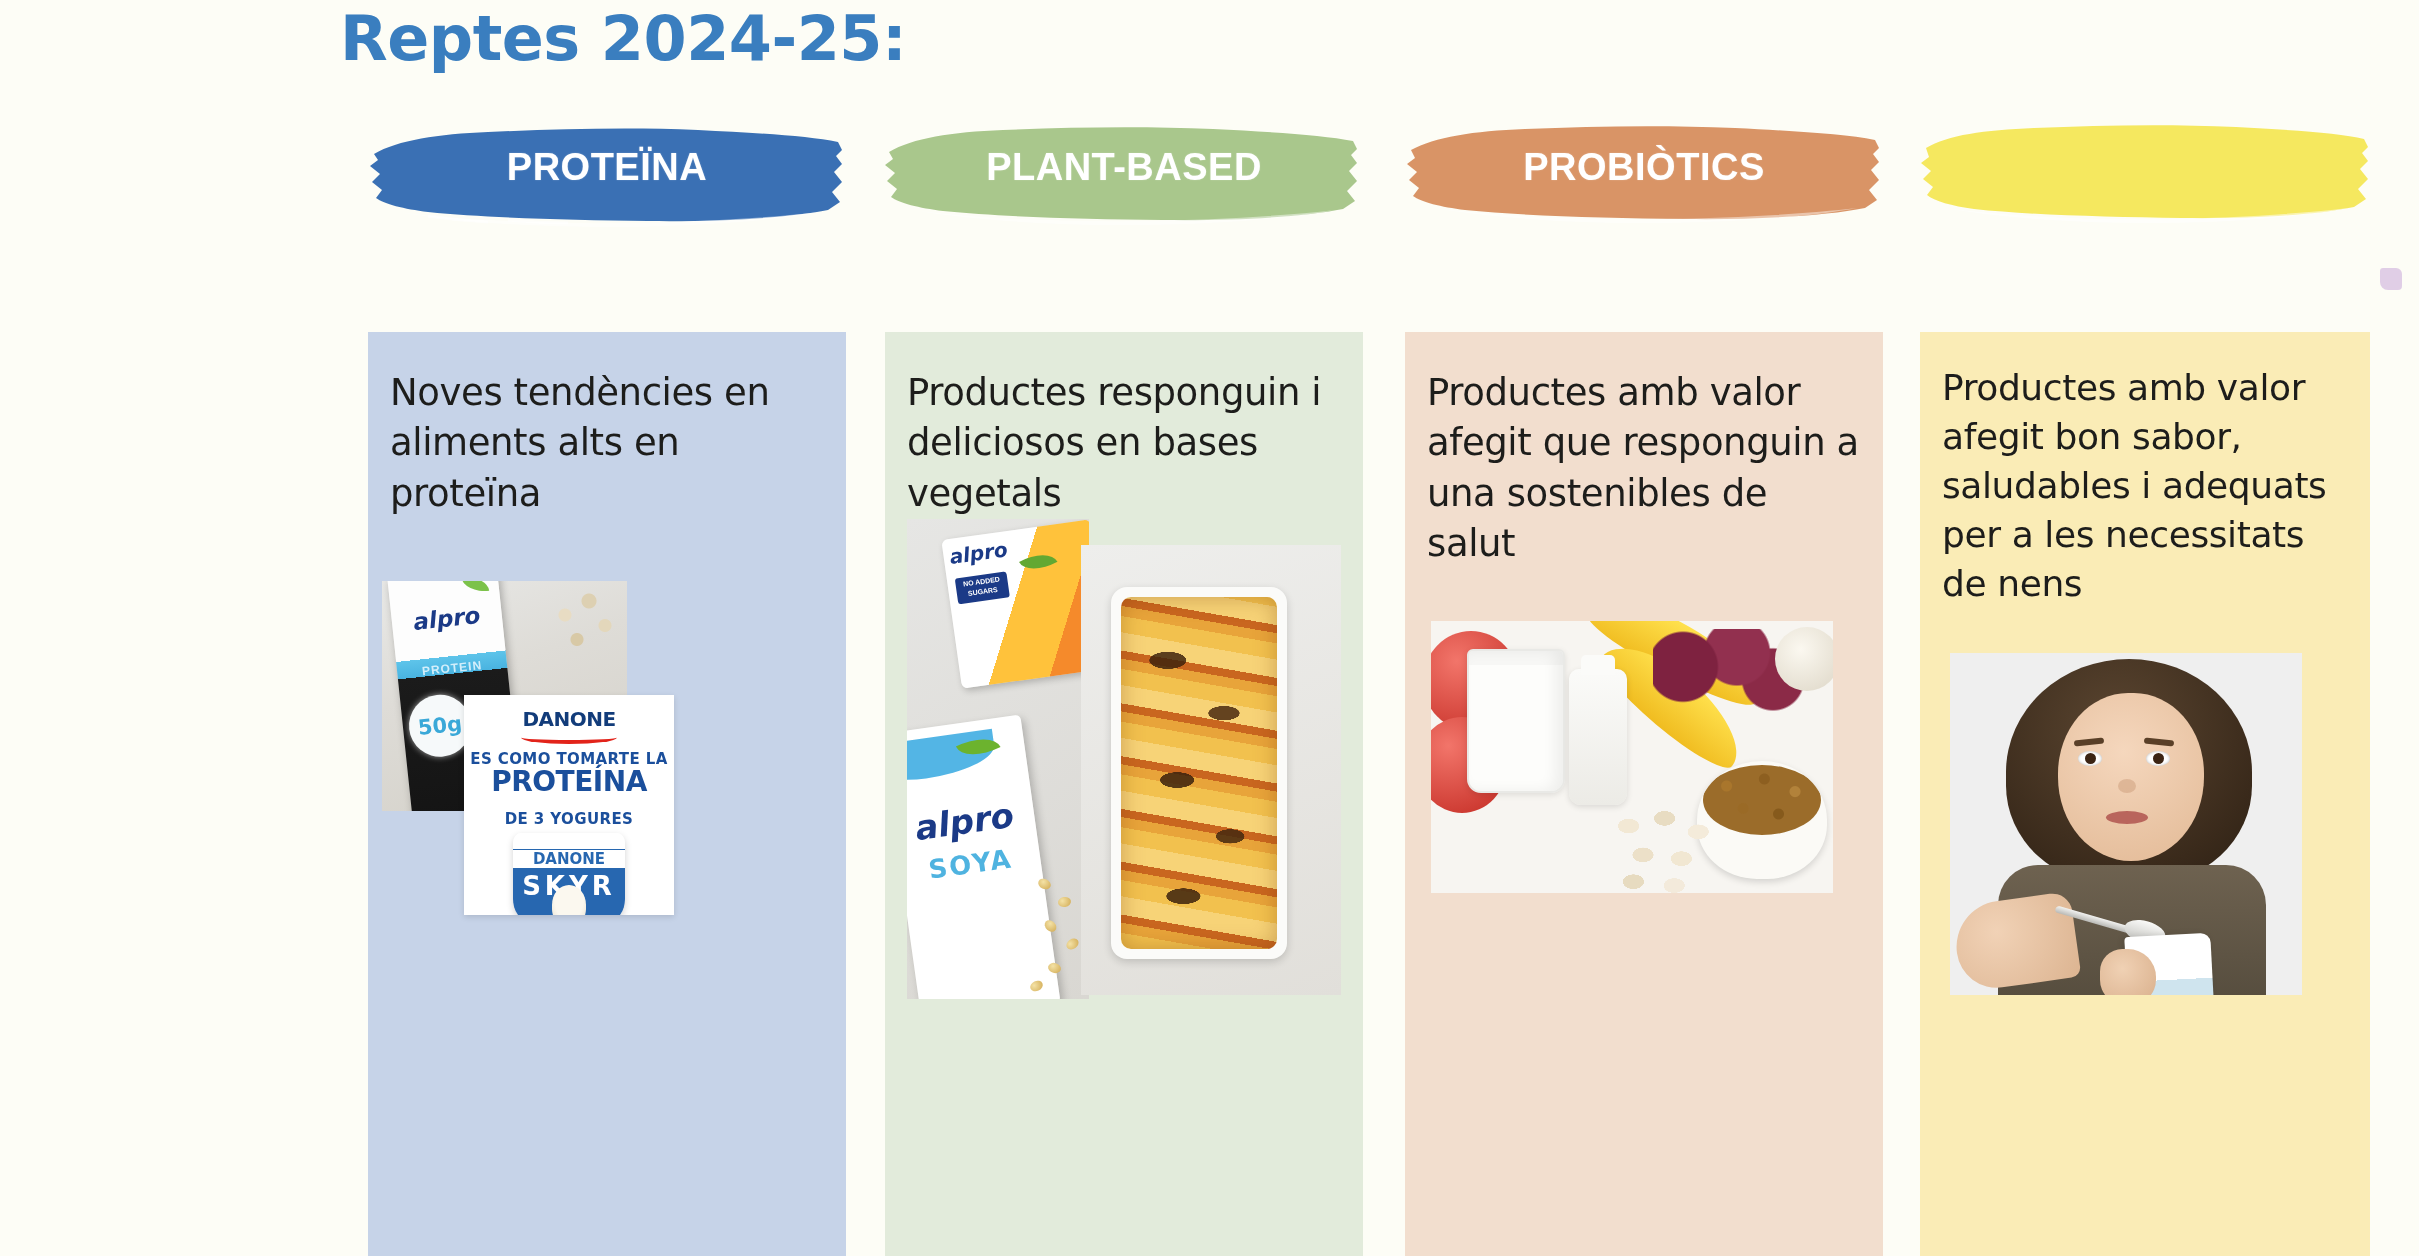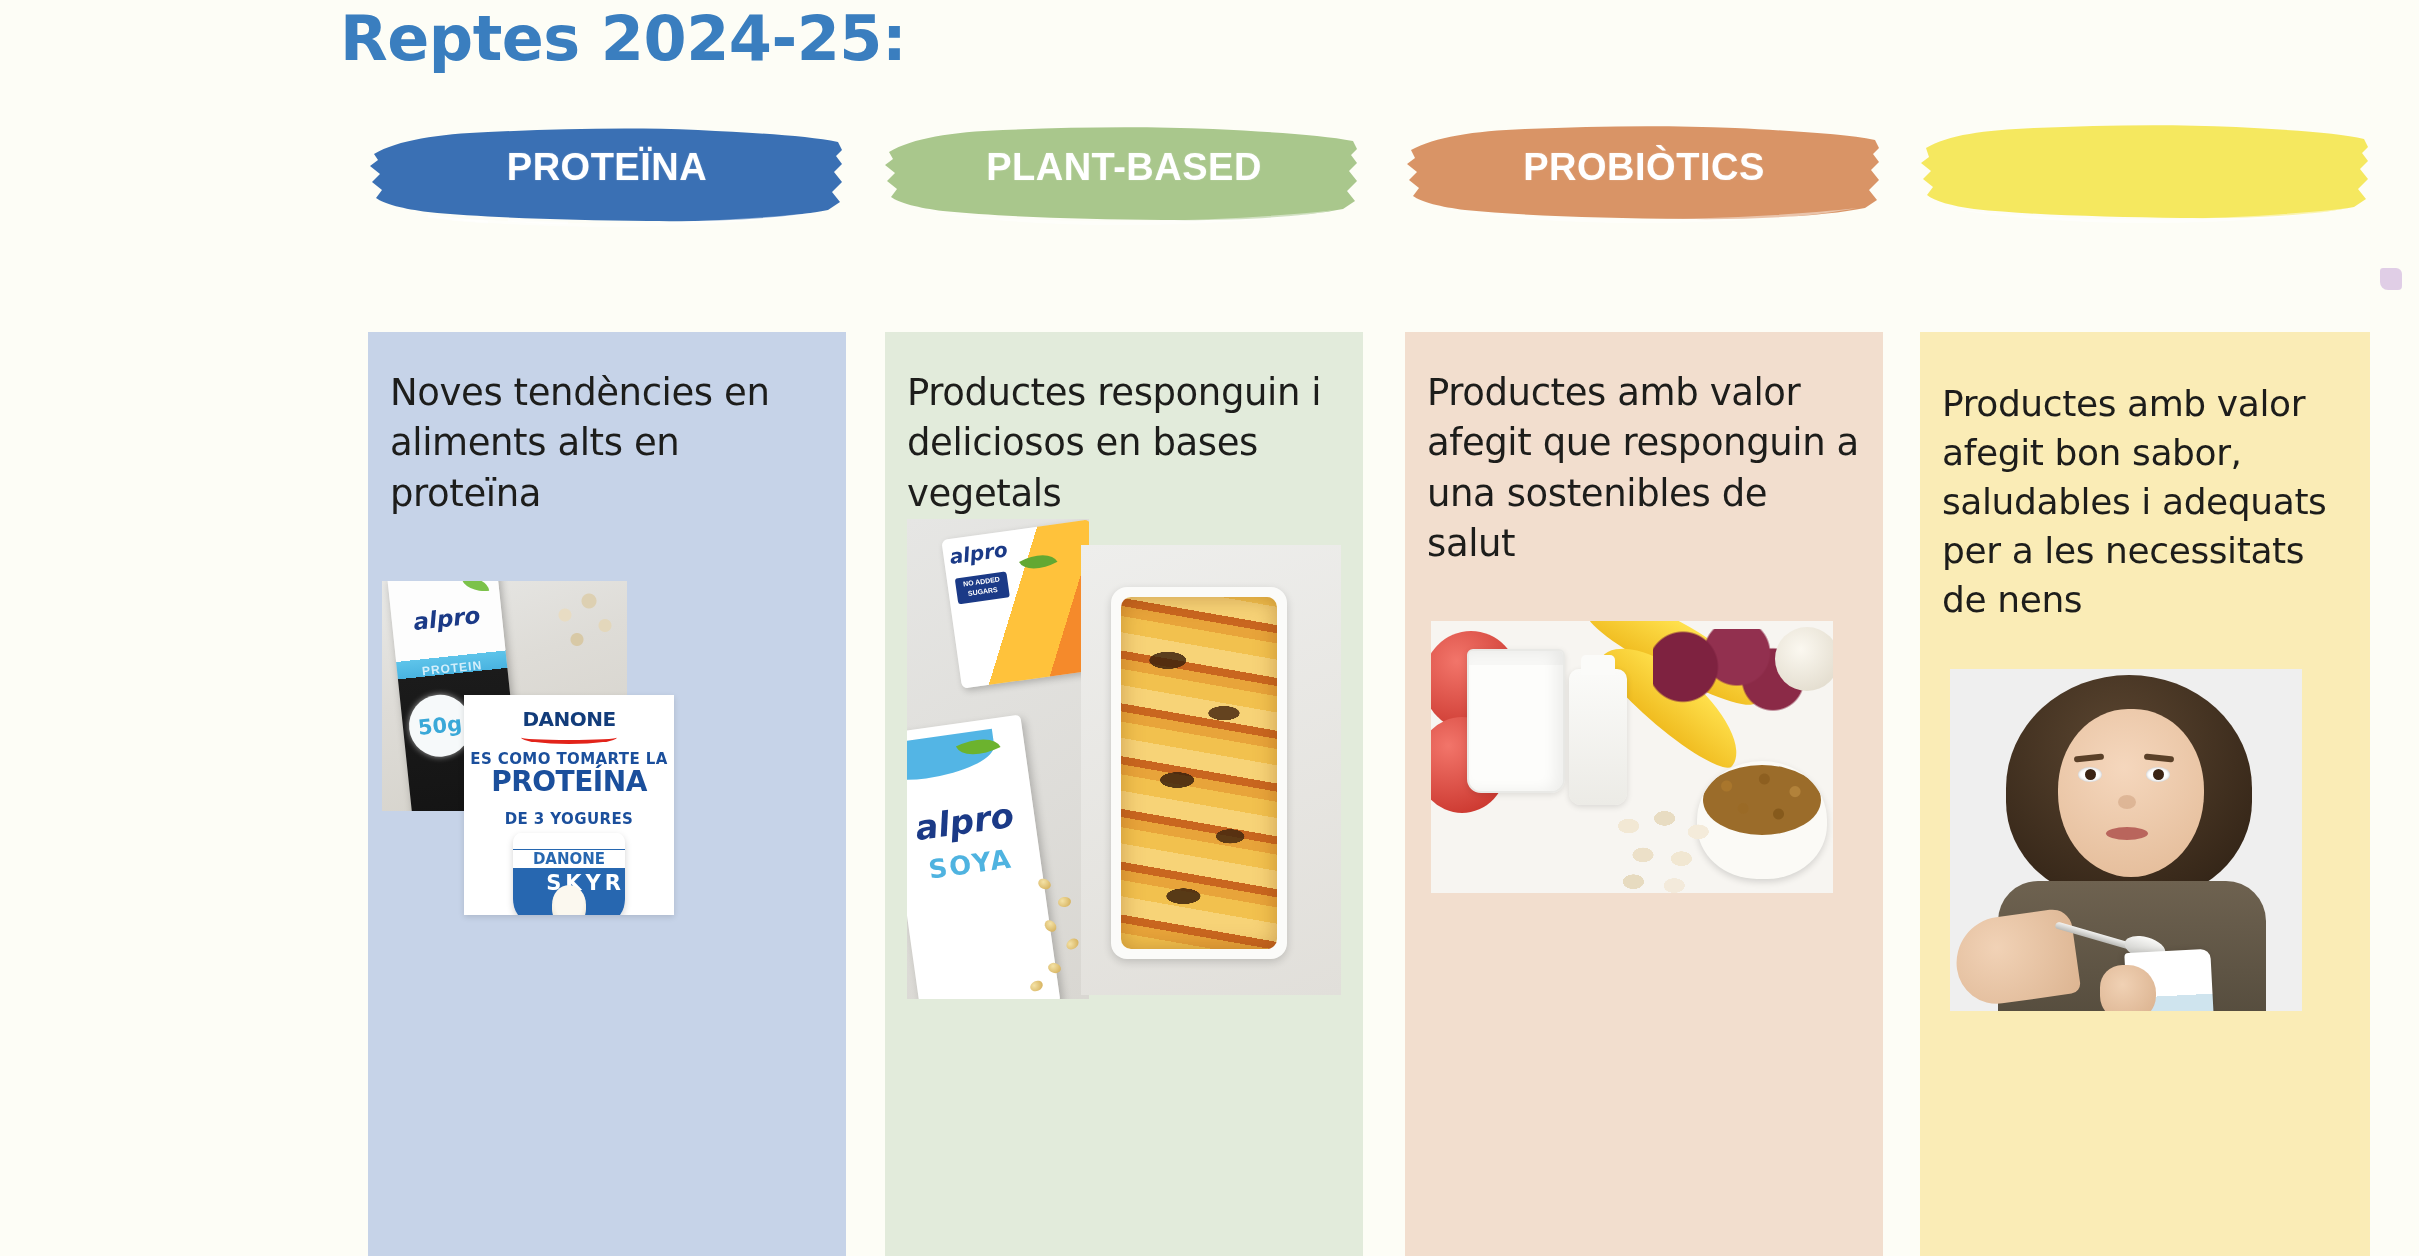--- a/index.html
+++ b/index.html
@@ -91,21 +91,21 @@
 
   .panel-text {
     padding: 36px 22px 0 22px;
     text-align: left;
     font-size: 37px;
     line-height: 1.36;
     color: #1d1d1b;
     font-family: "DejaVu Sans", sans-serif;
     letter-spacing: -0.4px;
   }
-  .col-4 .panel-text { font-size: 36px; padding-top: 48px; }
+  .col-4 .panel-text { font-size: 36px; padding-top: 32px; }
 
   
   .media { position: relative; width: 100%; }
   .col-1 .media { height: 600px; }
   .col-2 .media { height: 620px; }
   .col-3 .media { height: 520px; }
   .col-4 .media { height: 560px; }
 
   
   .photo-alpro-protein {
@@ -271,22 +271,22 @@
     text-align: center;
     font-size: 15px;
     font-weight: bold;
     color: #2767b0;
     background: #ffffff;
     font-family: "DejaVu Sans", sans-serif;
   }
   .dan-cup-name {
     position: absolute;
     left: 0; right: 0; top: 38px;
-    text-align: right;
-    font-size: 21px;
+    text-align: center;
+    font-size: 26px;
     font-weight: bold;
     color: #ffffff;
     letter-spacing: 4px;
     font-family: "DejaVu Sans", sans-serif;
   }
   .dan-cup-spoon {
     position: absolute;
     left: 50%; transform: translateX(-50%);
     bottom: -4px;
     width: 34px; height: 40px;

